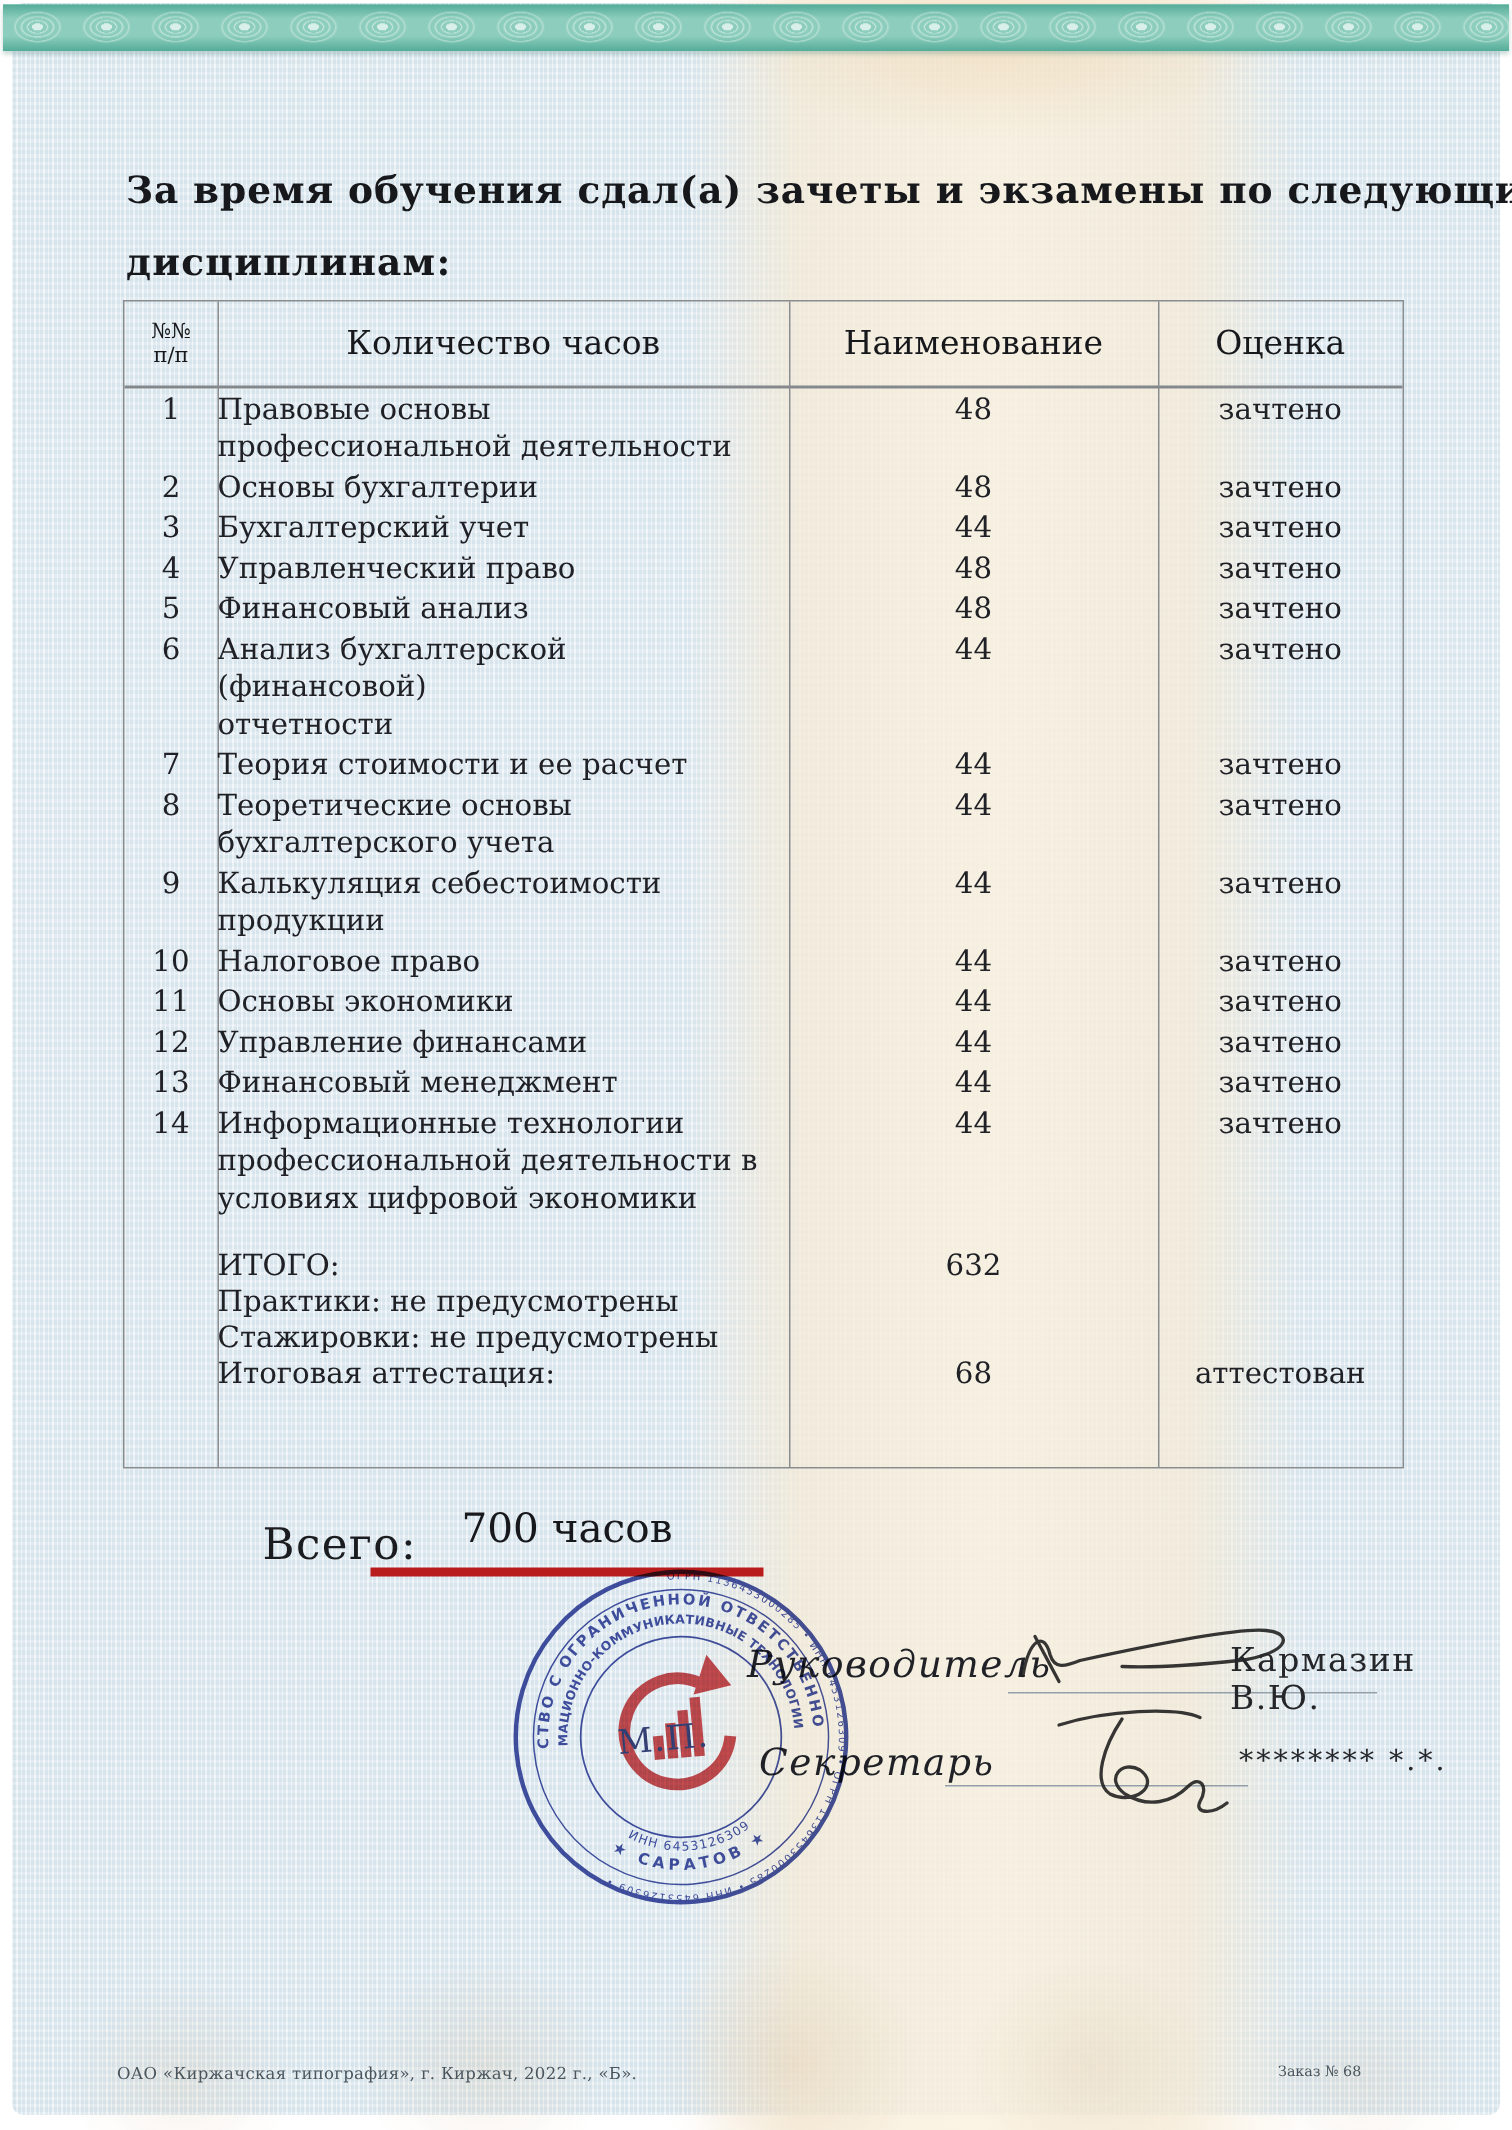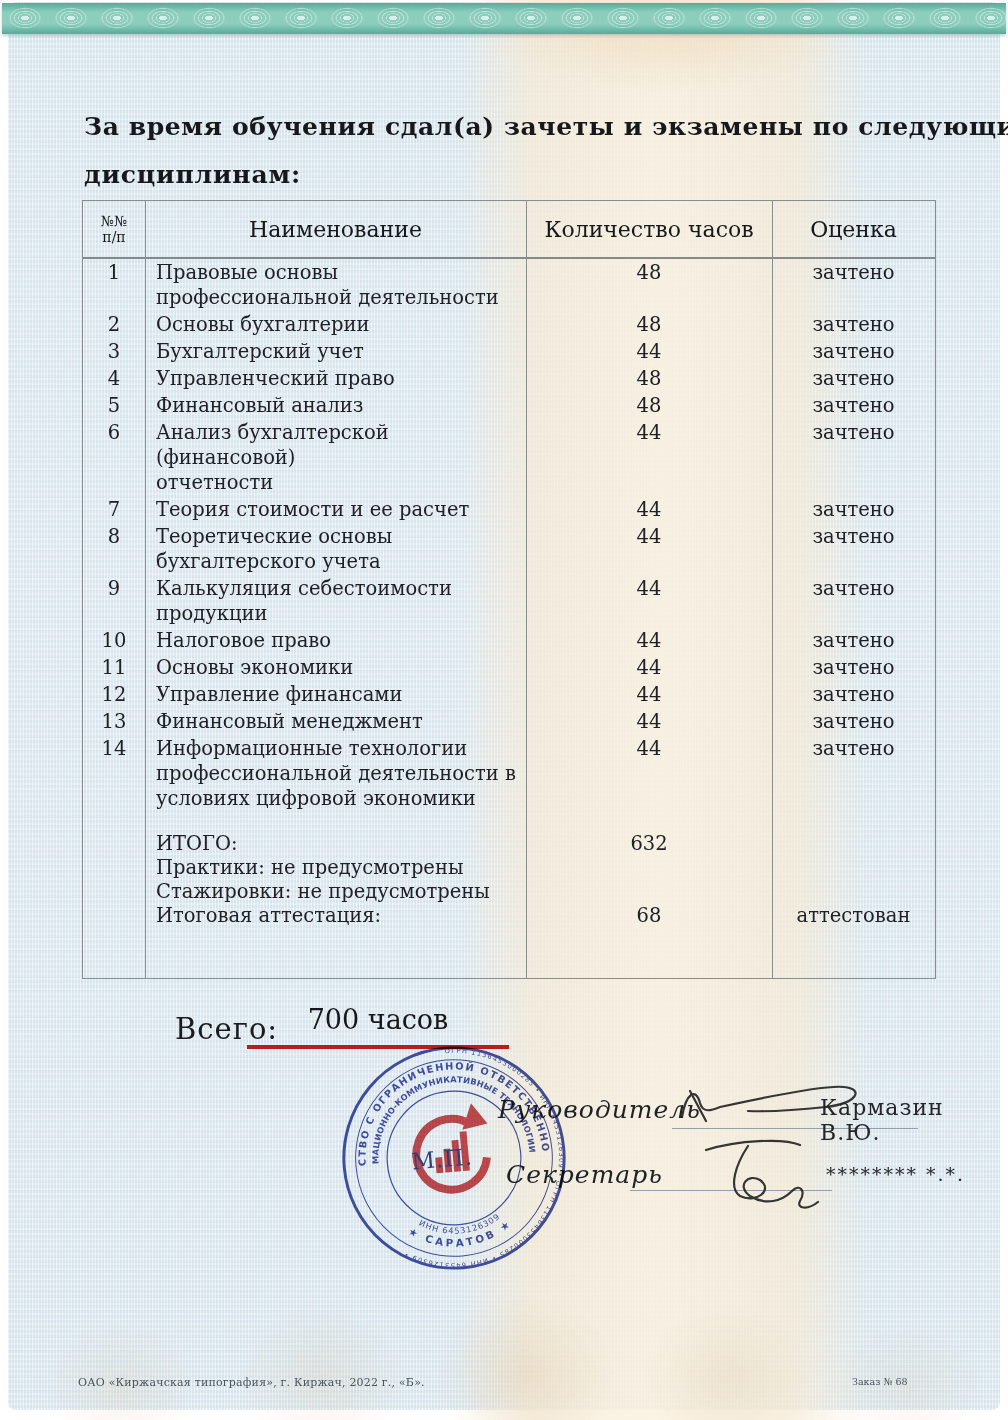--- a/index.html
+++ b/index.html
@@ -45,26 +45,26 @@
          border-bottom:2px solid #85898e;text-align:center;}
   .th{font-size:22px;color:#17181b;}
   .th-num{font-size:14px;line-height:16px;}
   .tbody{position:relative;}
   .trow{display:grid;grid-template-columns:62px 381px 246px 163px;align-items:start;
         font-size:19.5px;line-height:25px;padding:1px 0;}
   .trow.spacer{margin-top:20px;}
   .trow.tight{line-height:24px;padding:0;}
   .cell{color:#202126;}
   .cell.num,.cell.hours,.cell.grade{text-align:center;}
-  .cell.name{padding-left:11px;padding-right:8px;white-space:pre-line;}
+  .cell.name{padding-right:8px;white-space:pre-line;}
   
   .total-row{position:absolute;left:175px;top:1012px;}
   .total-label{font-size:29px;letter-spacing:1px;color:#1b1c20;}
   .total-value{position:absolute;left:72px;top:-8px;width:262px;text-align:center;font-size:27px;
-               border-bottom:4px solid #b91c1c;padding-bottom:10px;color:#17181b;}
+               border-bottom:6px solid #b91c1c;padding-bottom:10px;color:#17181b;}
   
   .sig-label{position:absolute;font-style:italic;font-size:25px;letter-spacing:1px;color:#1f2126;}
   .sig-line{position:absolute;height:1px;background:#93a0aa;}
   .sig-name{position:absolute;font-size:22px;letter-spacing:1px;color:#24262a;}
   .sig-stars{position:absolute;font-size:19px;letter-spacing:2px;color:#24262a;}
   .sig-svg{position:absolute;}
   .stamp{position:absolute;left:336px;top:1040px;width:236px;height:236px;transform:rotate(-5deg);
          opacity:.9;mix-blend-mode:multiply;}
   
   .footer-left{position:absolute;left:78px;top:1376px;font-size:11px;color:#49545c;letter-spacing:.2px;}
@@ -85,22 +85,22 @@
 
   <div class="table-box">
     <div class="vline" style="left:62px"></div>
     <div class="vline" style="left:443px"></div>
     <div class="vline" style="left:689px"></div>
     <div class="thead">
       <div class="th th-num">
         <div>№№</div>
         <div>п/п</div>
       </div>
+      <div class="th">Количество часов</div>
       <div class="th">Наименование</div>
-      <div class="th">Количество часов</div>
       <div class="th">Оценка</div>
     </div>
     <div class="tbody">
         <div class="trow">
           <div class="cell num">1</div>
           <div class="cell name">Правовые основы
 профессиональной деятельности</div>
           <div class="cell hours">48</div>
           <div class="cell grade">зачтено</div>
         </div>

